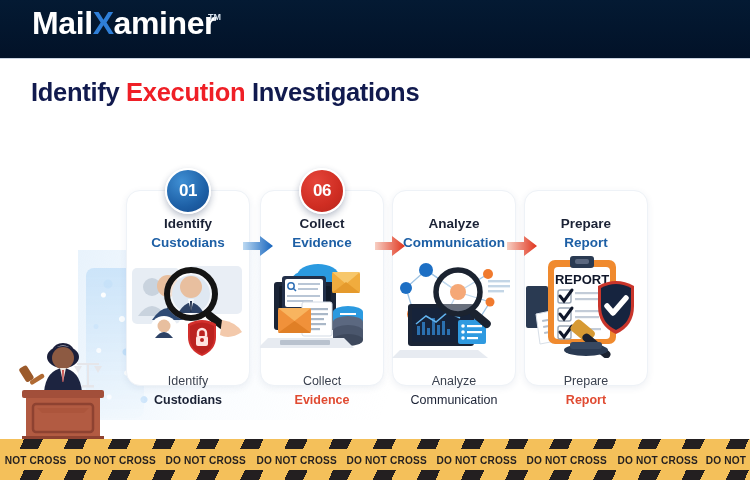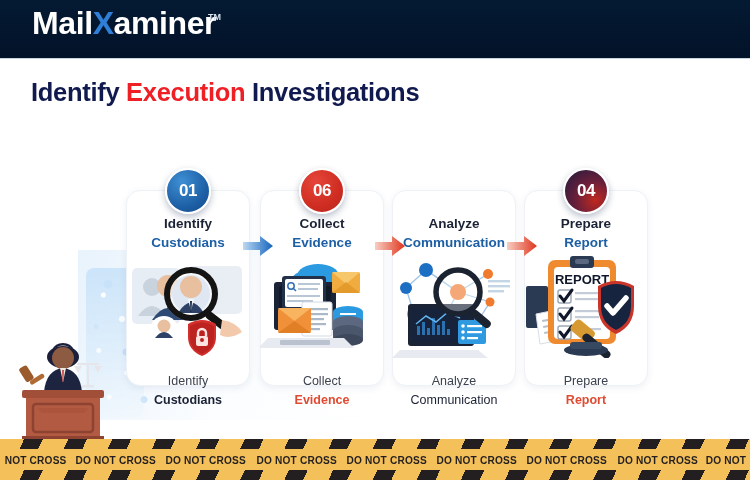--- a/index.html
+++ b/index.html
@@ -196,21 +196,20 @@
 
   <div class="steps">
 
     <div class="card c1"></div>
     <div class="card c2"></div>
     <div class="card c3"></div>
     <div class="card c4"></div>
 
     <div class="badge b1">01</div>
     <div class="badge b2">06</div>
-    <div class="badge b4">04</div>
 
     <div class="step-head h1">
       <span class="l1">Identify</span>
       <span class="l2">Custodians</span>
     </div>
     <div class="step-head h2">
       <span class="l1">Collect</span>
       <span class="l2">Evidence</span>
     </div>
     <div class="step-head h3">

